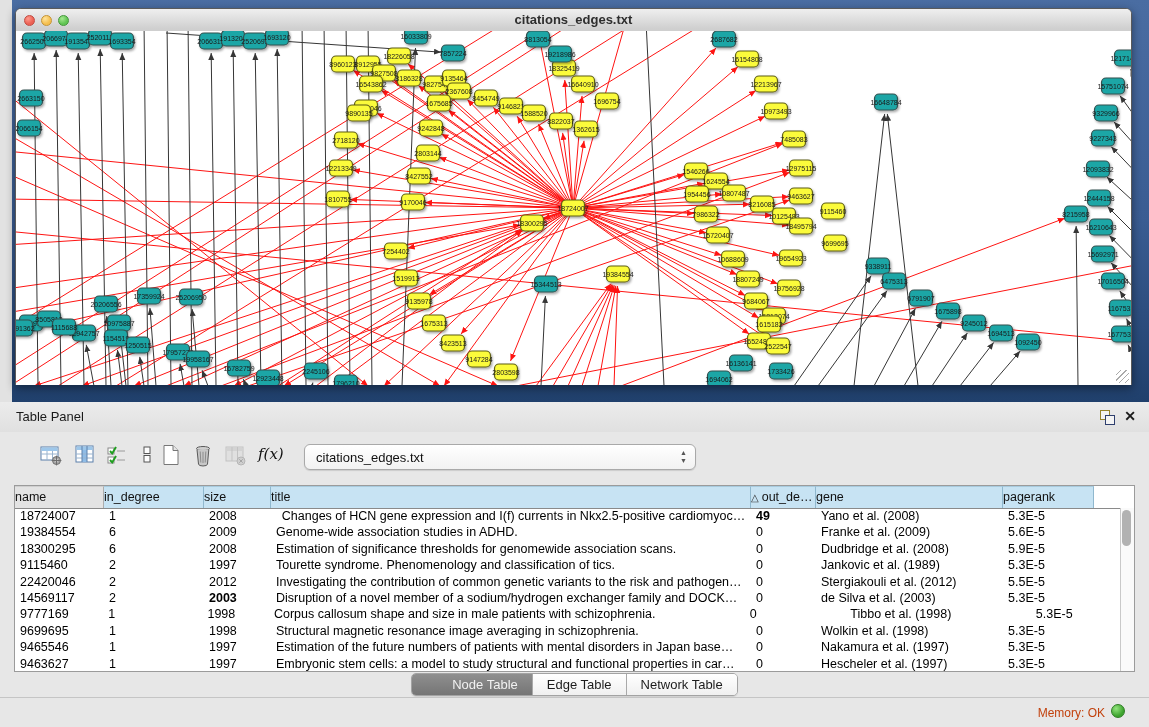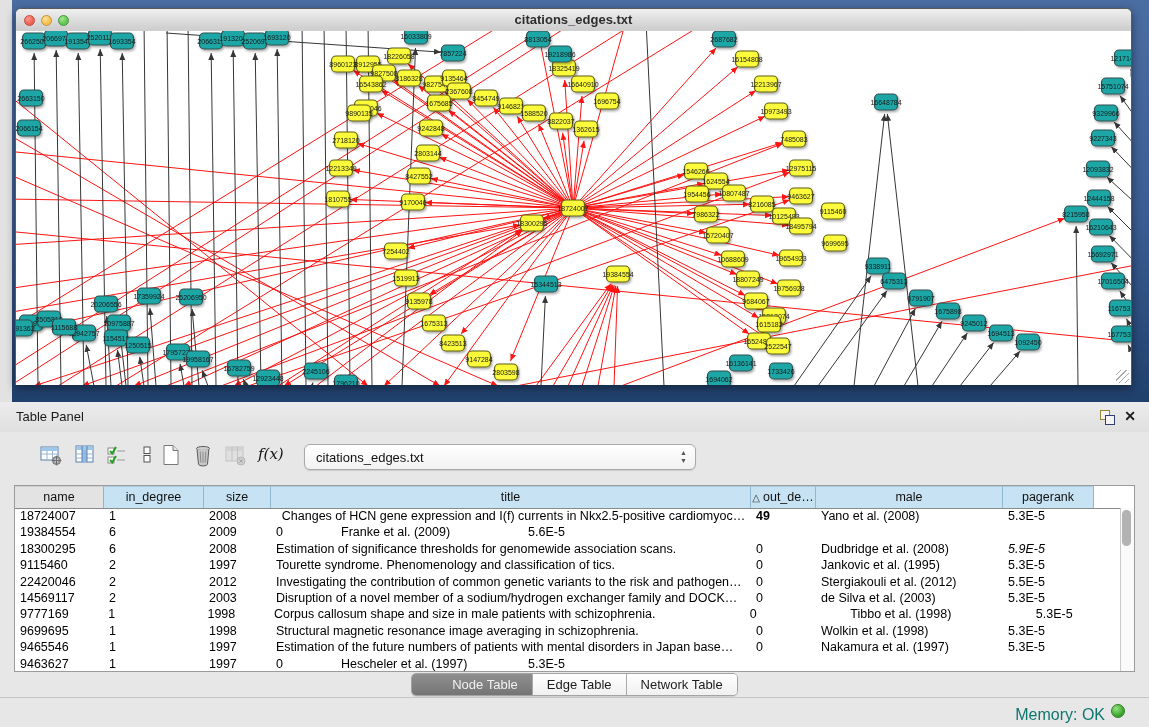--- a/index.html
+++ b/index.html
@@ -47,40 +47,40 @@
   .fx{font-family:"DejaVu Serif", serif;font-style:italic;font-size:15px;color:#111;padding-top:3px;}
   .combo{position:absolute;left:288px;top:2px;width:392px;height:26px;box-sizing:border-box;
     background:linear-gradient(180deg,#ffffff,#f2f2f2);border:1px solid #a9a9a9;border-radius:6px;
     box-shadow:0 1px 1px rgba(0,0,0,.12);}
   .combo-text{position:absolute;left:11px;top:5px;font-size:13px;color:#111;}
   .combo-arrows{position:absolute;right:8px;top:4px;font-size:7px;line-height:8px;color:#555;text-align:center;}
   
   .tablewrap{position:absolute;left:14px;top:53px;width:1121px;height:187px;box-sizing:border-box;
     border:1px solid #9b9b9b;background:#fff;}
   .thead{position:absolute;left:0;top:0;right:0;height:22px;border-bottom:1px solid #8a8a8a;background:#fff;display:flex;}
-  .th{box-sizing:border-box;height:22px;line-height:21px;text-align:center;font-size:12.5px;color:#111;
+  .th{box-sizing:border-box;height:22px;line-height:21px;font-size:12.5px;color:#111;
     background:#c7e3f3;border-right:1px solid #90b8ce;border-top:1px solid #a8cbde;overflow:hidden;white-space:nowrap;}
   .th.gray{background:#e3e3e3;border-right:1px solid #adadad;border-top:1px solid #cfcfcf;}
   .sortglyph{font-size:10px;margin-right:3px;color:#333;}
   .tbody{position:absolute;left:0;top:22px;right:13px;bottom:0;overflow:hidden;}
   .trow{display:flex;height:16.4px;line-height:16.4px;font-size:12.5px;color:#000;white-space:nowrap;}
   .td{box-sizing:border-box;padding-left:5px;overflow:hidden;white-space:nowrap;}
   .vscroll{position:absolute;right:0;top:22px;bottom:0;width:13px;background:#fafafa;border-left:1px solid #c9c9c9;}
   .vthumb{position:absolute;left:1px;top:2px;width:9px;height:36px;border-radius:5px;background:#b2b2b2;}
   
   .tabbar{position:absolute;left:0;top:241px;width:1149px;height:24px;text-align:center;}
   .seggroup{display:inline-flex;border:1px solid #a3a3a3;border-radius:5px;overflow:hidden;
     box-shadow:0 1px 1px rgba(0,0,0,.1);}
   .seg{height:21px;line-height:21px;padding:0 14px;font-size:13px;color:#1c1c1c;
     background:linear-gradient(180deg,#ffffff,#f0f0f0);border-right:1px solid #a9a9a9;}
   .seg:last-child{border-right:none;}
   .seg.sel{background:linear-gradient(180deg,#8f8f8f,#757575);color:#f1f1f1;padding-left:40px;}
   
   .statusbar{position:absolute;left:0;top:697px;width:1149px;height:30px;background:#e7e7e7;border-top:1px solid #c5c5c5;}
-  .mem{position:absolute;right:44px;top:8px;font-size:16px;color:#0f766e;}
+  .mem{position:absolute;right:44px;top:8px;font-size:12px;color:#c2410c;}
   .dot{position:absolute;right:24px;top:6px;width:14px;height:14px;border-radius:50%;
     background:radial-gradient(circle at 35% 30%,#93e57e,#3da32e 65%);border:1px solid #2e7d24;box-sizing:border-box;}
 </style>
 </head>
 <body>
 
 <div class="left-strip"></div>
 <div class="desktop"></div>
 
 <div class="netwindow">
@@ -823,72 +823,73 @@
     </div>
   </div>
 
   <div class="tablewrap">
     <div class="thead" id="thead">
         <div class="th gray" style="width: 89px;">name</div>
         <div class="th" style="width: 100px;">in_degree</div>
         <div class="th" style="width: 67px;">size</div>
         <div class="th" style="width: 480px;">title</div>
         <div class="th" style="width: 65px;"><span class="sortglyph">△</span>out_de…</div>
-        <div class="th" style="width: 187px;">male</div>
+        <div class="th" style="width: 187px;">gene</div>
         <div class="th" style="width: 91px;">pagerank</div>
       </div>
     <div class="tbody" id="tbody">
         <div class="trow">
           <div class="td" style="width: 89px;">18724007</div>
           <div class="td" style="width: 100px;">1</div>
           <div class="td" style="width: 67px;">2008</div>
           <div class="td" style="width: 480px; text-align: center;">Changes of HCN gene expression and I(f) currents in Nkx2.5-positive cardiomyoc…</div>
           <div class="td" style="width: 65px; font-weight: bold;">49</div>
           <div class="td" style="width: 187px;">Yano et al. (2008)</div>
           <div class="td" style="width: 91px;">5.3E-5</div>
         </div>
         <div class="trow">
           <div class="td" style="width: 89px;">19384554</div>
           <div class="td" style="width: 100px;">6</div>
           <div class="td" style="width: 67px;">2009</div>
+          <div class="td" style="width: 480px;">Genome-wide association studies in ADHD.</div>
           <div class="td" style="width: 65px;">0</div>
           <div class="td" style="width: 187px;">Franke et al. (2009)</div>
           <div class="td" style="width: 91px;">5.6E-5</div>
         </div>
         <div class="trow">
           <div class="td" style="width: 89px;">18300295</div>
           <div class="td" style="width: 100px;">6</div>
           <div class="td" style="width: 67px;">2008</div>
           <div class="td" style="width: 480px;">Estimation of significance thresholds for genomewide association scans.</div>
           <div class="td" style="width: 65px;">0</div>
           <div class="td" style="width: 187px;">Dudbridge et al. (2008)</div>
-          <div class="td" style="width: 91px; font-style: italic;">5.9E-5</div>
+          <div class="td" style="width: 91px;">5.9E-5</div>
         </div>
         <div class="trow">
           <div class="td" style="width: 89px;">9115460</div>
           <div class="td" style="width: 100px;">2</div>
           <div class="td" style="width: 67px;">1997</div>
           <div class="td" style="width: 480px;">Tourette syndrome. Phenomenology and classification of tics.</div>
           <div class="td" style="width: 65px;">0</div>
-          <div class="td" style="width: 187px;">Jankovic et al. (1995)</div>
+          <div class="td" style="width: 187px;">Jankovic et al. (1989)</div>
           <div class="td" style="width: 91px;">5.3E-5</div>
         </div>
         <div class="trow">
           <div class="td" style="width: 89px;">22420046</div>
           <div class="td" style="width: 100px;">2</div>
           <div class="td" style="width: 67px;">2012</div>
           <div class="td" style="width: 480px;">Investigating the contribution of common genetic variants to the risk and pathogen…</div>
           <div class="td" style="width: 65px;">0</div>
           <div class="td" style="width: 187px;">Stergiakouli et al. (2012)</div>
           <div class="td" style="width: 91px;">5.5E-5</div>
         </div>
         <div class="trow">
           <div class="td" style="width: 89px;">14569117</div>
           <div class="td" style="width: 100px;">2</div>
-          <div class="td" style="width: 67px;">2003</div>
+          <div class="td" style="width: 67px; font-weight: bold;">2003</div>
           <div class="td" style="width: 480px;">Disruption of a novel member of a sodium/hydrogen exchanger family and DOCK…</div>
           <div class="td" style="width: 65px;">0</div>
           <div class="td" style="width: 187px;">de Silva et al. (2003)</div>
           <div class="td" style="width: 91px;">5.3E-5</div>
         </div>
         <div class="trow">
           <div class="td" style="width: 89px;">9777169</div>
           <div class="td" style="width: 100px;">1</div>
           <div class="td" style="width: 67px;">1998</div>
           <div class="td" style="width: 480px;">Corpus callosum shape and size in male patients with schizophrenia.</div>
@@ -911,20 +912,21 @@
           <div class="td" style="width: 67px;">1997</div>
           <div class="td" style="width: 480px;">Estimation of the future numbers of patients with mental disorders in Japan base…</div>
           <div class="td" style="width: 65px;">0</div>
           <div class="td" style="width: 187px;">Nakamura et al. (1997)</div>
           <div class="td" style="width: 91px;">5.3E-5</div>
         </div>
         <div class="trow">
           <div class="td" style="width: 89px;">9463627</div>
           <div class="td" style="width: 100px;">1</div>
           <div class="td" style="width: 67px;">1997</div>
+          <div class="td" style="width: 480px;">Embryonic stem cells: a model to study structural and functional properties in car…</div>
           <div class="td" style="width: 65px;">0</div>
           <div class="td" style="width: 187px;">Hescheler et al. (1997)</div>
           <div class="td" style="width: 91px;">5.3E-5</div>
         </div>
       </div>
     <div class="vscroll">
       <div class="vthumb"></div>
     </div>
   </div>
 

